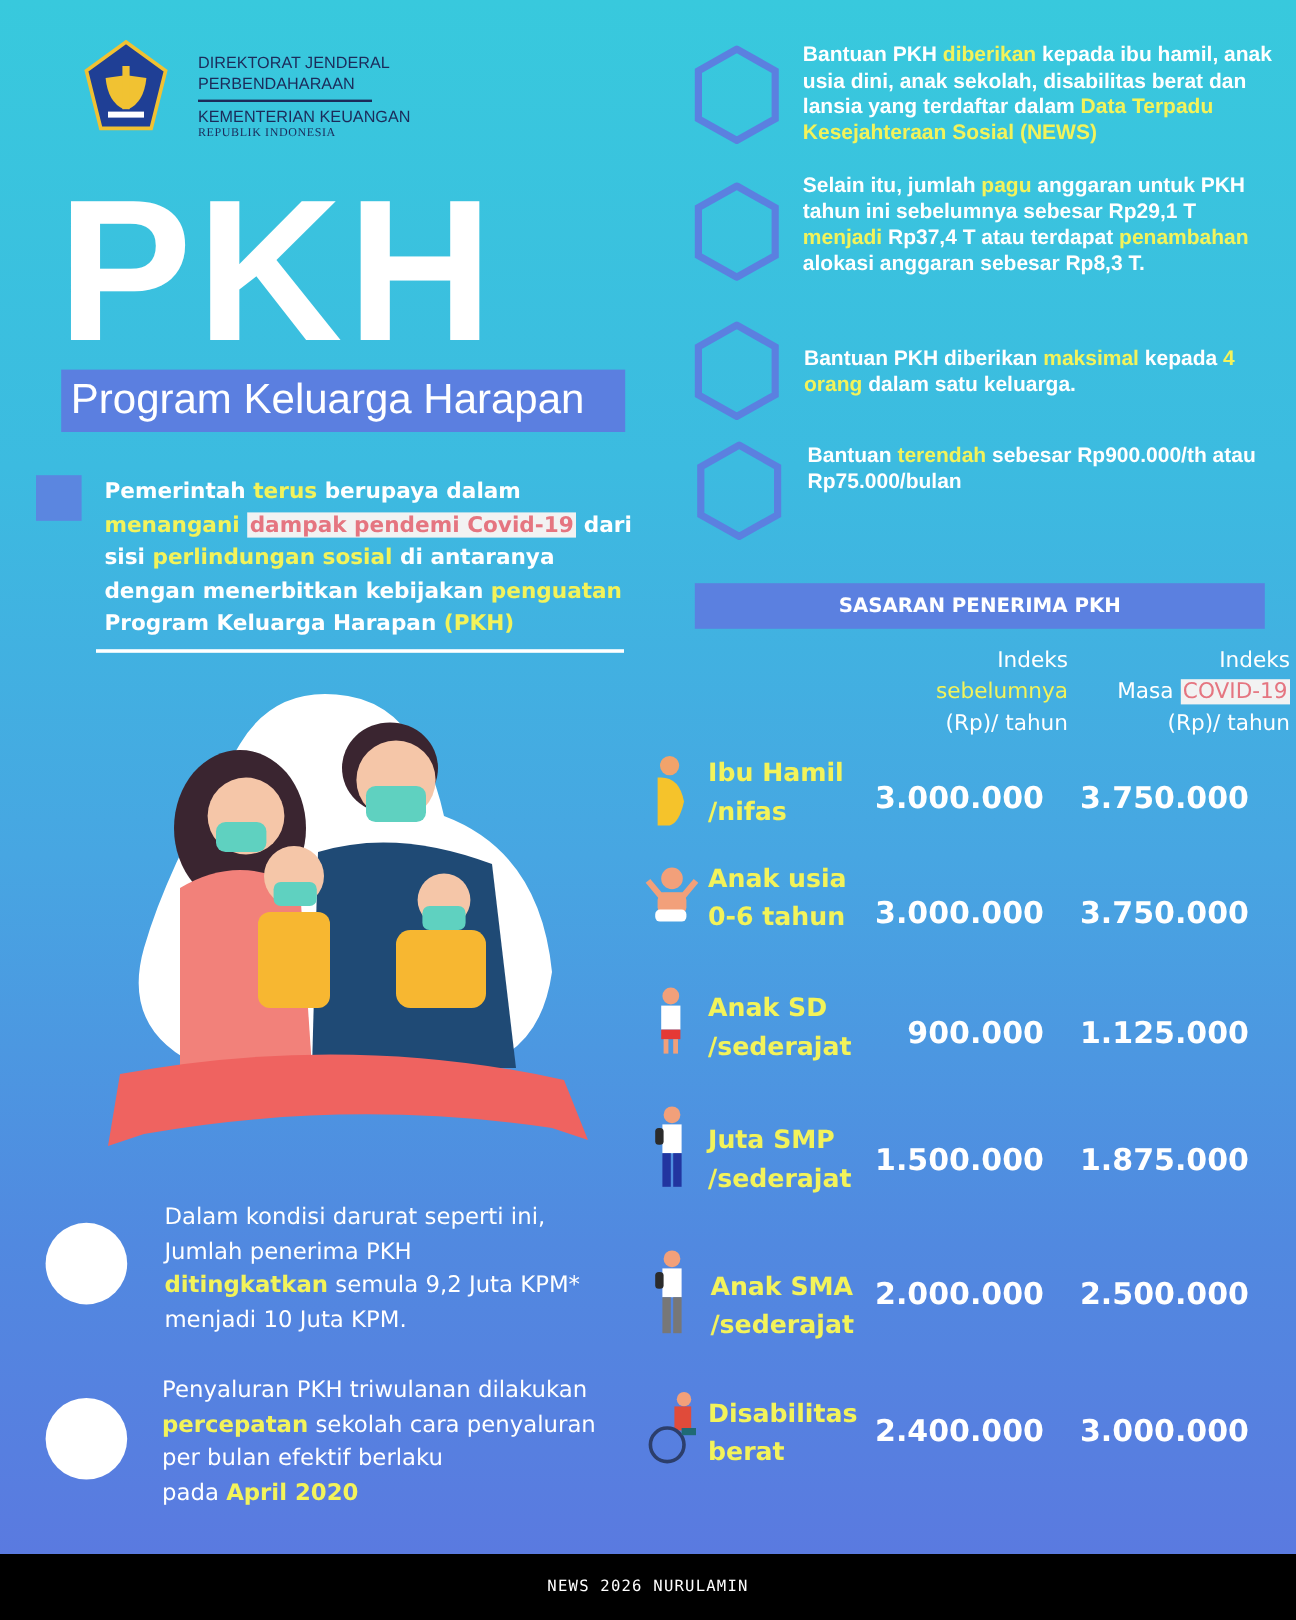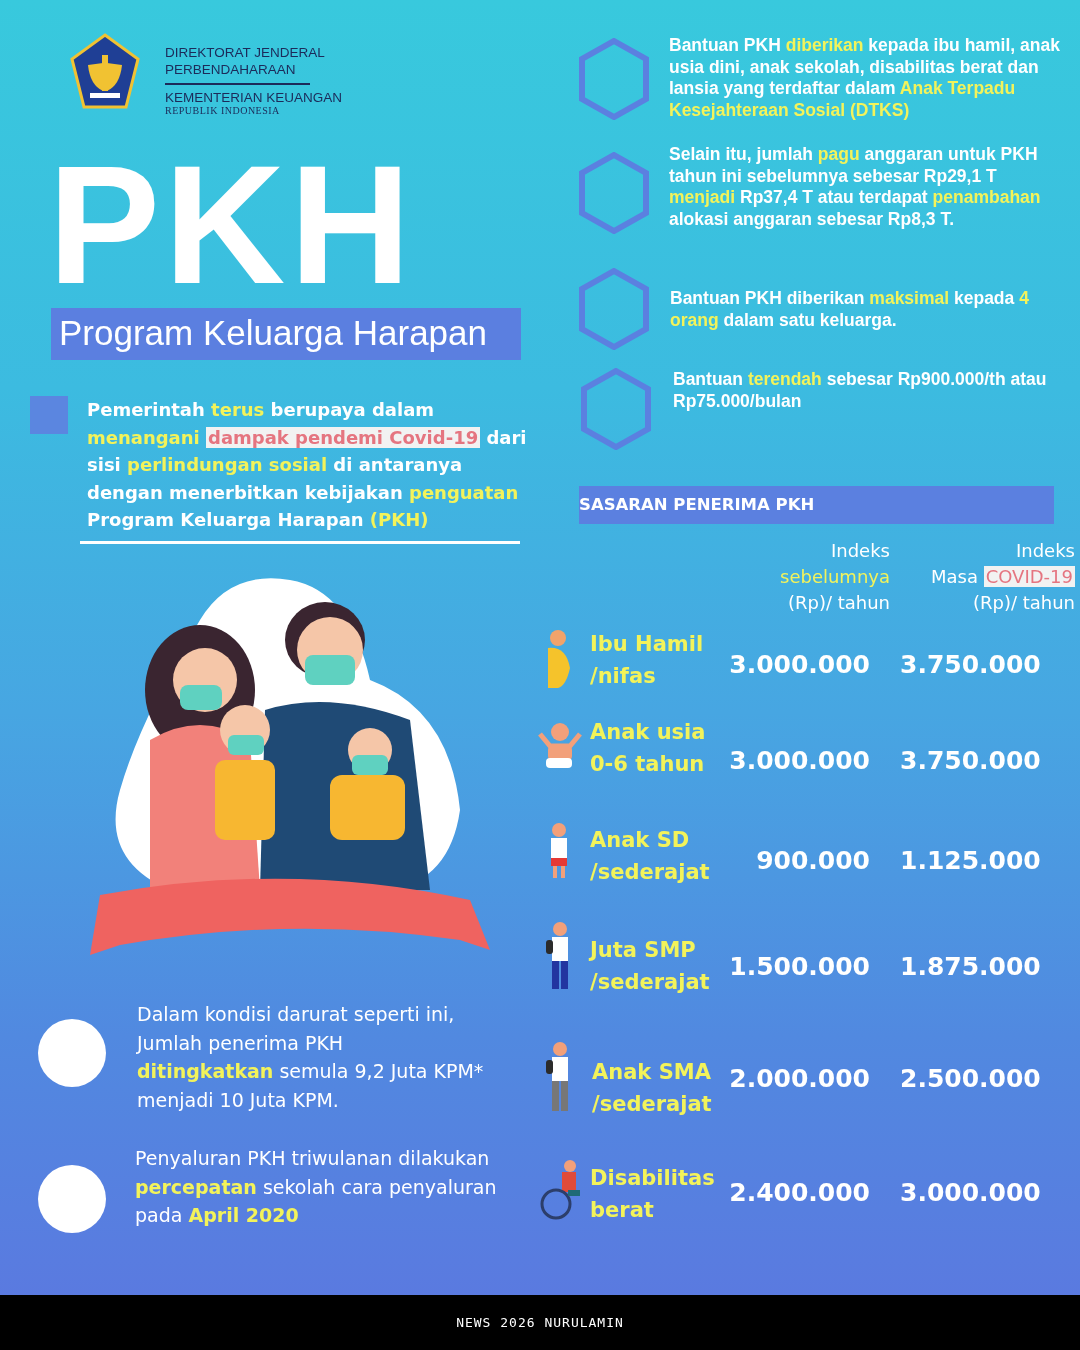--- a/index.html
+++ b/index.html
@@ -14,21 +14,21 @@
 .logo{left:70px;top:33px;width:70px;height:78px}
 .org{left:165px;top:44px;font-family:"Liberation Sans",sans-serif;color:#1c2b5a;font-size:13.5px;line-height:17px}
 .org .rule{width:145px;height:2px;background:#1c2b5a;margin:5px 0 4px}
 .org .small{font-family:"Liberation Serif",serif;font-size:10px;line-height:10px;letter-spacing:.5px}
 .pkh{left:48px;top:140px;font-family:"Liberation Sans",sans-serif;font-weight:700;font-size:168px;letter-spacing:4px;line-height:170px}
 .subtitle{left:51px;top:308px;width:470px;height:52px;background:#5b7fe0;font-family:"Liberation Sans",sans-serif;font-size:35px;line-height:50px;padding-left:8px;white-space:nowrap}
 .sq{left:30px;top:396px;width:38px;height:38px;background:#5b86e0}
 .intro{left:87px;top:396px;width:450px;font-weight:700;font-size:18px;line-height:27.5px}
 .hr{left:80px;top:541px;width:440px;height:3px;background:#fff}
 .hexitem{position:absolute;font-family:"Liberation Sans",sans-serif;font-weight:700;font-size:17.5px;line-height:21.5px}
-.banner{left:579px;top:486px;width:475px;height:38px;background:#5b80e0;text-align:left;font-weight:700;font-size:16.5px;line-height:38px}
+.banner{left:579px;top:486px;width:475px;height:38px;background:#5b80e0;text-align:center;font-weight:700;font-size:16.5px;line-height:38px}
 .colhead{position:absolute;text-align:right;font-size:18px;line-height:26px}
 .row{position:absolute;left:530px;width:540px}
 .row .lbl{position:absolute;left:60px;font-weight:700;font-size:21px;line-height:32px;color:#f3f35a}
 .row .v1{position:absolute;left:190px;width:150px;text-align:right;font-weight:700;font-size:25px}
 .row .v2{position:absolute;left:370px;width:157px;text-align:left;font-weight:700;font-size:25px}
 .row .ic{position:absolute;left:6px;width:46px;height:62px}
 .circ{position:absolute;left:38px;width:68px;height:68px;border-radius:50%;background:#fff}
 .note{position:absolute;font-size:19px;line-height:28.5px;font-family:"DejaVu Sans",sans-serif}
 .footer{position:absolute;left:0;top:1295px;width:1080px;height:55px;background:#000;text-align:center;font-family:"DejaVu Sans Mono",monospace;font-size:13px;line-height:55px;letter-spacing:1px;color:#fff}
 </style>
@@ -79,21 +79,21 @@
     <rect x="262" y="195" width="36" height="20" rx="6" fill="#5fd1c0"></rect>
     <rect x="240" y="215" width="75" height="65" rx="12" fill="#f7b731"></rect>
     <path d="M10 335 Q200 300 380 340 L400 390 L370 380 Q200 355 30 385 L0 395Z" fill="#ef6360"></path>
   </svg>
 
   <div>
     <svg class="abs" style="left:578px;top:38px;width:72px;height:82px" viewBox="0 0 72 82">
         <polygon points="36,3 68,21 68,61 36,79 4,61 4,21" fill="none" stroke="#5b80e0" stroke-width="6"></polygon>
       </svg>
     <div class="hexitem" style="left:669px;top:35px;width:400px">
-      <span>Bantuan PKH </span><span class="y">diberikan</span><span> kepada ibu hamil, anak usia dini, anak sekolah, disabilitas berat dan lansia yang terdaftar dalam </span><span class="y">Anak Terpadu Kesejahteraan Sosial (DTKS)</span>
+      <span>Bantuan PKH </span><span class="y">diberikan</span><span> kepada ibu hamil, anak usia dini, anak sekolah, disabilitas berat dan lansia yang terdaftar dalam </span><span class="y">Data Terpadu Kesejahteraan Sosial (NEWS)</span>
     </div>
 
     <svg class="abs" style="left:578px;top:152px;width:72px;height:82px" viewBox="0 0 72 82">
         <polygon points="36,3 68,21 68,61 36,79 4,61 4,21" fill="none" stroke="#5b80e0" stroke-width="6"></polygon>
       </svg>
     <div class="hexitem" style="left:669px;top:144px;width:390px">
       <span>Selain itu, jumlah </span><span class="y">pagu</span><span> anggaran untuk PKH tahun ini sebelumnya sebesar Rp29,1 T </span><span class="y">menjadi</span><span> Rp37,4 T atau terdapat </span><span class="y">penambahan</span><span> alokasi anggaran sebesar Rp8,3 T.</span>
     </div>
 
     <svg class="abs" style="left:578px;top:268px;width:72px;height:82px" viewBox="0 0 72 82">
@@ -208,17 +208,18 @@
     <div>Dalam kondisi darurat seperti ini,</div>
     <div>Jumlah penerima PKH</div>
     <div><b class="y">ditingkatkan</b><span> semula 9,2 Juta KPM*</span></div>
     <div>menjadi 10 Juta KPM.</div>
   </div>
 
   <div class="circ" style="top:1165px"></div>
   <div class="note" style="left:135px;top:1144px;width:400px">
     <div>Penyaluran PKH triwulanan dilakukan</div>
     <div><b class="y">percepatan</b><span> sekolah cara penyaluran</span></div>
+    <div>per bulan efektif berlaku</div>
     <div><span>pada </span><b class="y">April 2020</b></div>
   </div>
 </div>
 
 <div class="footer">NEWS 2026 NURULAMIN</div>
 
 </body></html>

